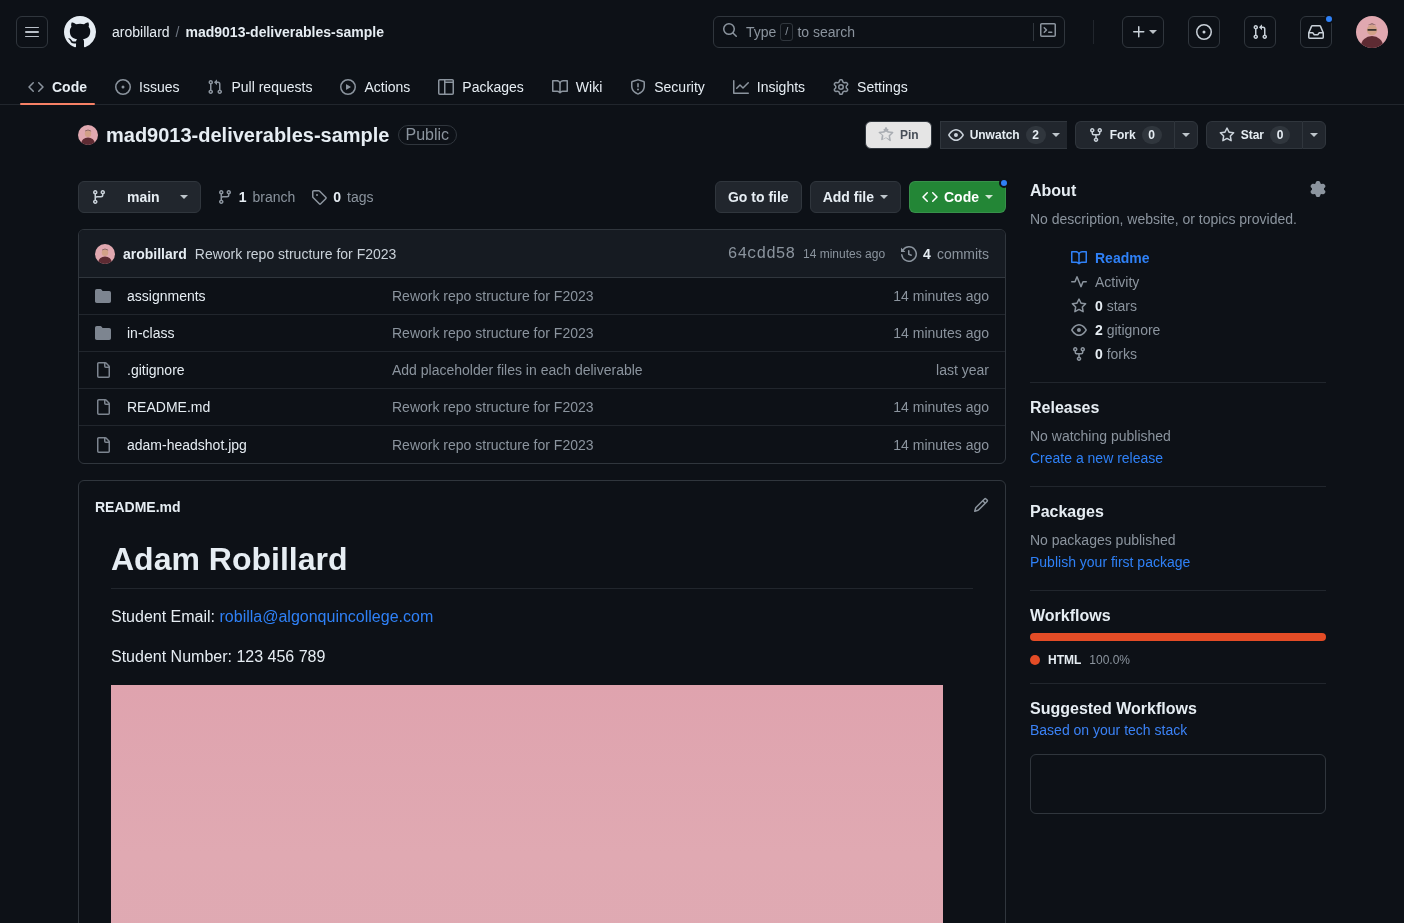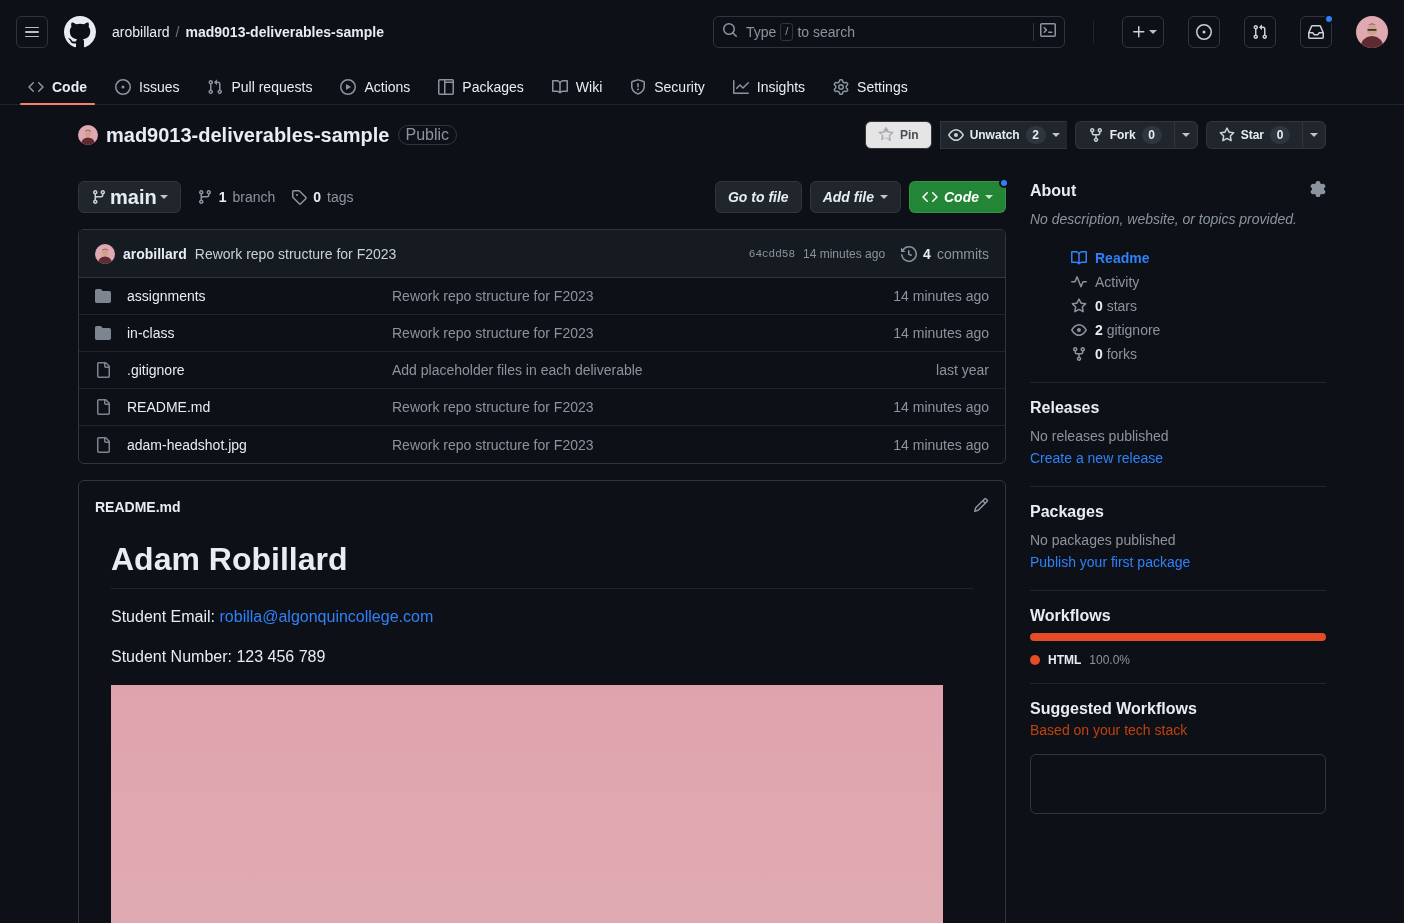--- a/index.html
+++ b/index.html
@@ -129,43 +129,43 @@
 
   .content-col { flex: 1; min-width: 0; padding-top: 0; }
 
   
   .file-toolbar {
     display: flex; align-items: center;
     padding: 16px 0 16px;
   }
   .branch-btn {
     height: 32px; border: 1px solid #30363d; border-radius: 6px;
-    background: #21262d; color: #e6edf3; font-size: 20px; font-weight: bold;
-    display: flex; align-items: center; gap: 3px; padding: 0 12px; cursor: pointer;
+    background: #21262d; color: #e6edf3; font-size: 14px; font-weight: bold;
+    display: flex; align-items: center; gap: 20px; padding: 0 12px; cursor: pointer;
   }
   .branch-meta { display: flex; align-items: center; gap: 16px; margin-left: 16px; font-size: 14px; color: #8b949e;}
   .branch-meta .m { display: flex; align-items: center; gap: 6px; cursor: pointer;}
   .branch-meta strong { color: #e6edf3; font-weight: bold;}
   .toolbar-right { margin-left: auto; display: flex; align-items: center; gap: 8px;}
-  .btn.lg { height: 32px; font-size: 14px; font-style: italic; }
+  .btn.lg { height: 32px; font-size: 14px; }
   .btn.green { background: #238636; border-color: rgba(240,246,252,0.1); color: #fff; position: relative;}
   .btn.green .blue-dot { top: -4px; right: -4px; }
 
   
   .file-box { border: 1px solid #30363d; border-radius: 6px; overflow: hidden; }
   .commit-bar {
     display: flex; align-items: center;
     background: #161b22; padding: 0 16px; height: 48px;
     border-bottom: 1px solid #30363d; font-size: 14px;
   }
   .commit-avatar { width: 20px; height: 20px; border-radius: 50%; overflow: hidden; margin-right: 8px; flex:none;}
   .commit-author { font-weight: bold; color: #e6edf3; margin-right: 8px; }
   .commit-msg { color: #c9d1d9; }
   .commit-right { margin-left: auto; display: flex; align-items: center; gap: 8px; color: #8b949e; font-size: 12px;}
-  .commit-sha { font-family: "Liberation Mono", monospace; font-size: 11px; color: #8b949e;}
+  .commit-sha { font-family: "Liberation Mono", monospace; font-size: 16px; color: #8b949e;}
   .commit-count { display: flex; align-items: center; gap: 6px; margin-left: 8px; font-size: 14px; color:#8b949e; cursor:pointer;}
   .commit-count strong { color: #e6edf3; font-weight: bold;}
 
   .f-row {
     display: flex; align-items: center; height: 37px;
     padding: 0 16px; border-bottom: 1px solid #21262d;
     font-size: 14px;
   }
   .f-row:last-child { border-bottom: none; }
   .f-icon { width: 16px; margin-right: 16px; flex:none; display:flex; align-items:center;}
@@ -197,35 +197,35 @@
     position: relative; overflow: hidden;
   }
 
   
   .sidebar { width: 296px; flex: none; padding-top: 0; }
   .side-sec { padding: 16px 0; border-bottom: 1px solid #21262d; }
   .side-sec:first-child { padding-top: 16px; }
   .side-head { display: flex; align-items: center; margin-bottom: 8px; }
   .side-title { font-size: 16px; font-weight: bold; color: #e6edf3;}
   .side-gear { margin-left: auto; cursor: pointer;}
-  .side-desc { font-size: 14px; font-style: italic; color: #8b949e; line-height: 1.5; margin-bottom: 16px;}
+  .side-desc { font-size: 14px; color: #8b949e; line-height: 1.5; margin-bottom: 16px;}
   .side-link {
     display: flex; align-items: center; gap: 8px;
     font-size: 14px; color: #8b949e; height: 24px; cursor: pointer; padding-left: 41px;
   }
   .side-link.blue { color: #2f81f7; font-weight: bold;}
   .side-link strong { color: #e6edf3; font-weight: bold;}
   .side-link .sl-ic { width:16px; display:flex; align-items:center; justify-content:center; flex:none;}
   .side-sub { font-size: 14px; color: #8b949e; line-height: 1.6;}
   .side-a { font-size: 14px; color: #2f81f7; cursor: pointer; display: block; line-height: 1.6;}
   .lang-bar { display:flex; height: 8px; border-radius: 6px; overflow:hidden; margin: 8px 0 12px;}
   .lang-row { display: flex; align-items: center; gap: 8px; font-size: 12px; color: #8b949e;}
   .lang-dot { width: 10px; height: 10px; border-radius: 50%; flex:none;}
   .lang-name { color: #e6edf3; font-weight: bold;}
-  .wf-sub { font-size: 14px; color: #c2410c; margin-top: 2px;}
+  .wf-sub { font-size: 14px; color: #3b82f6; margin-top: 2px;}
   .wf-card { border: 1px solid #30363d; border-radius: 6px; height: 60px; margin-top: 16px;}
 </style>
 </head>
 <body>
 
 <div class="top-header">
   <div class="hamburger-btn">
     <span></span>
       <span></span>
       <span></span>
@@ -615,21 +615,21 @@
             </svg>
           </span>
         <span><strong>0</strong> <span>forks</span></span>
       </div>
     </div>
 
     <div class="side-sec">
       <div class="side-head">
         <span class="side-title">Releases</span>
       </div>
-      <div class="side-sub">No releases published</div>
+      <div class="side-sub">No watching published</div>
       <a class="side-a">Create a new release</a>
     </div>
 
     <div class="side-sec">
       <div class="side-head">
         <span class="side-title">Packages</span>
       </div>
       <div class="side-sub">No packages published</div>
       <a class="side-a">Publish your first package</a>
     </div>

